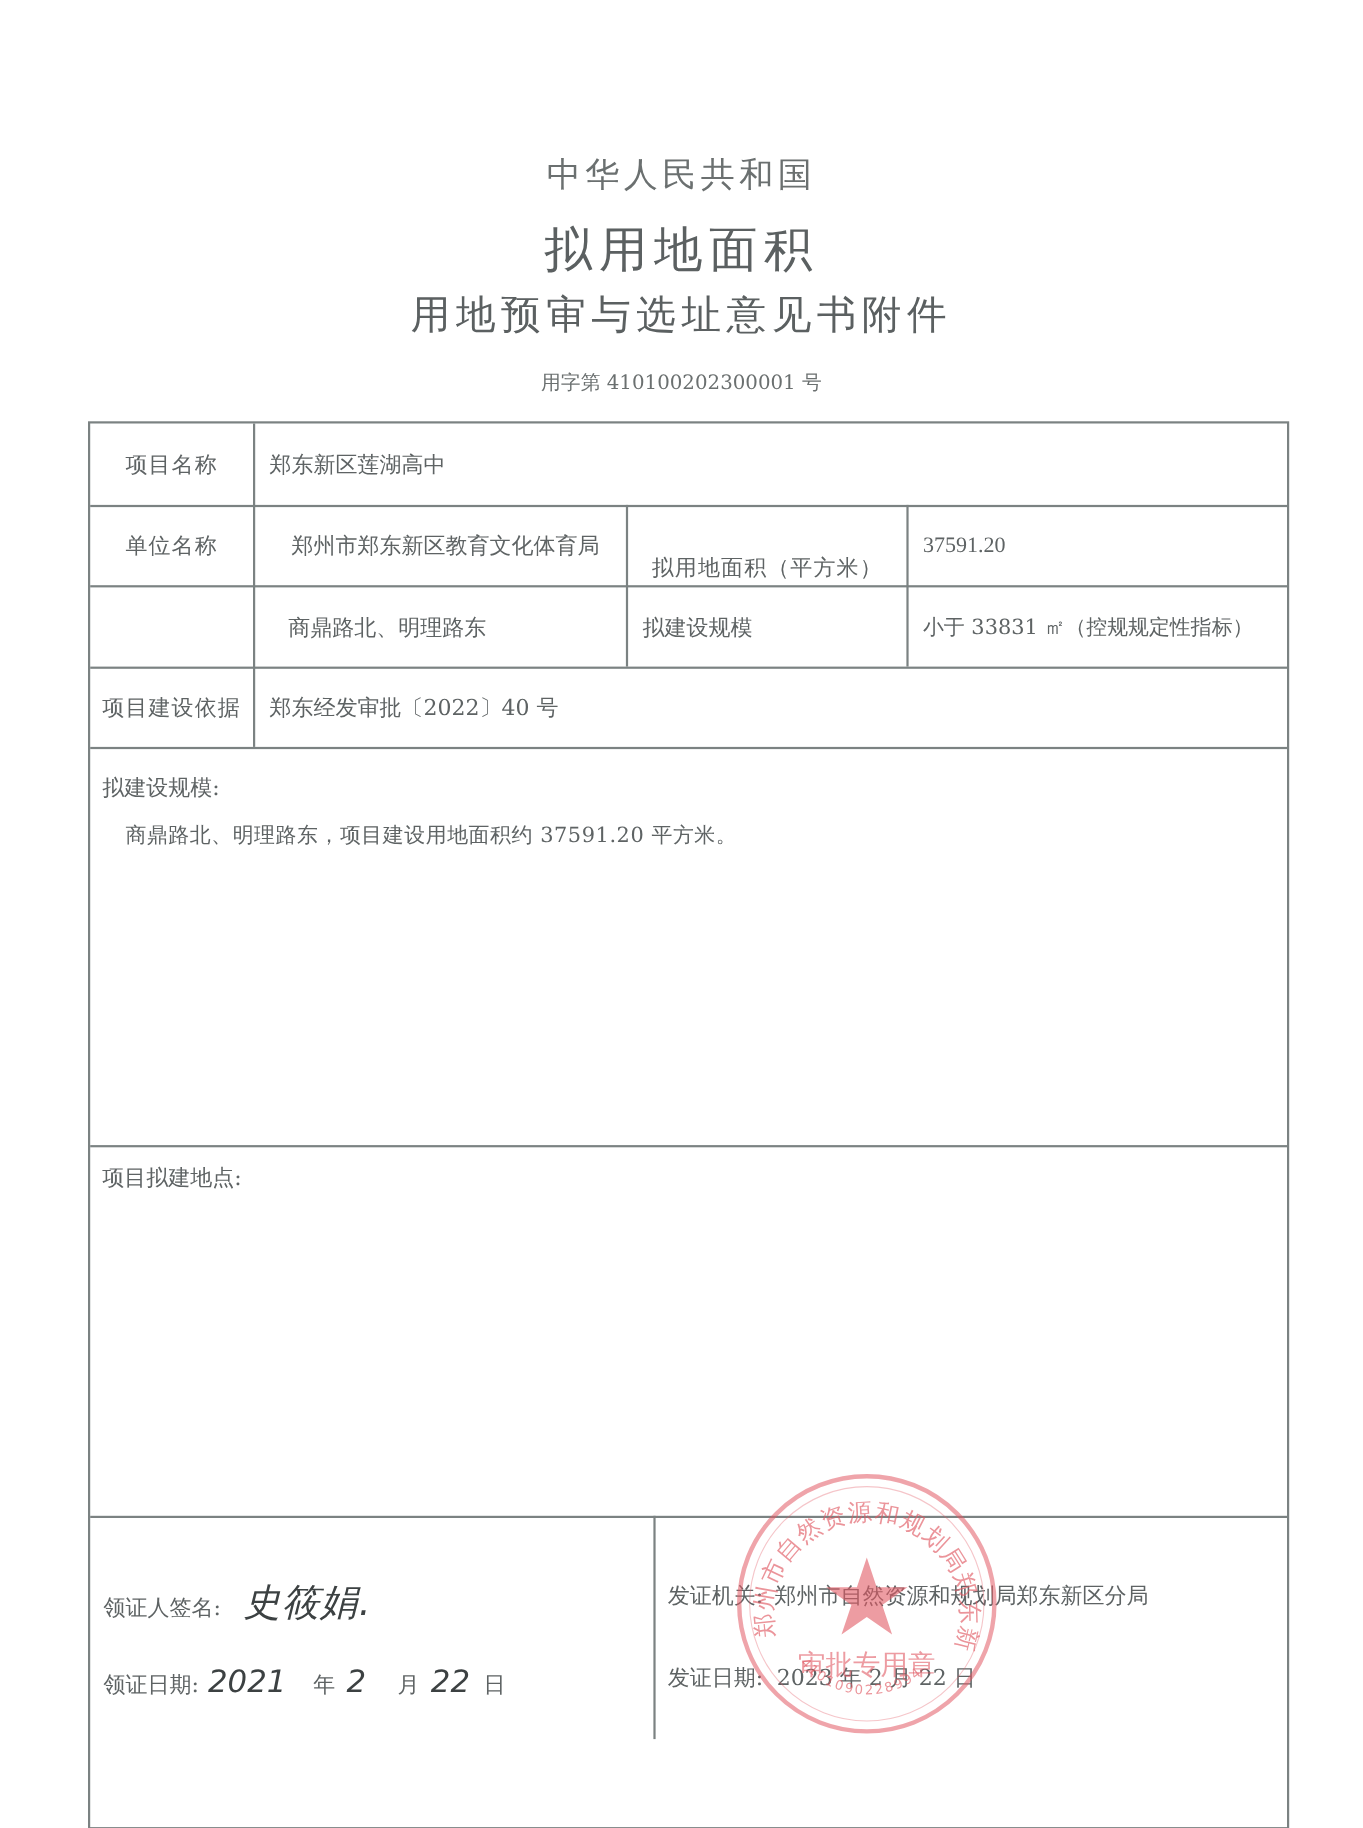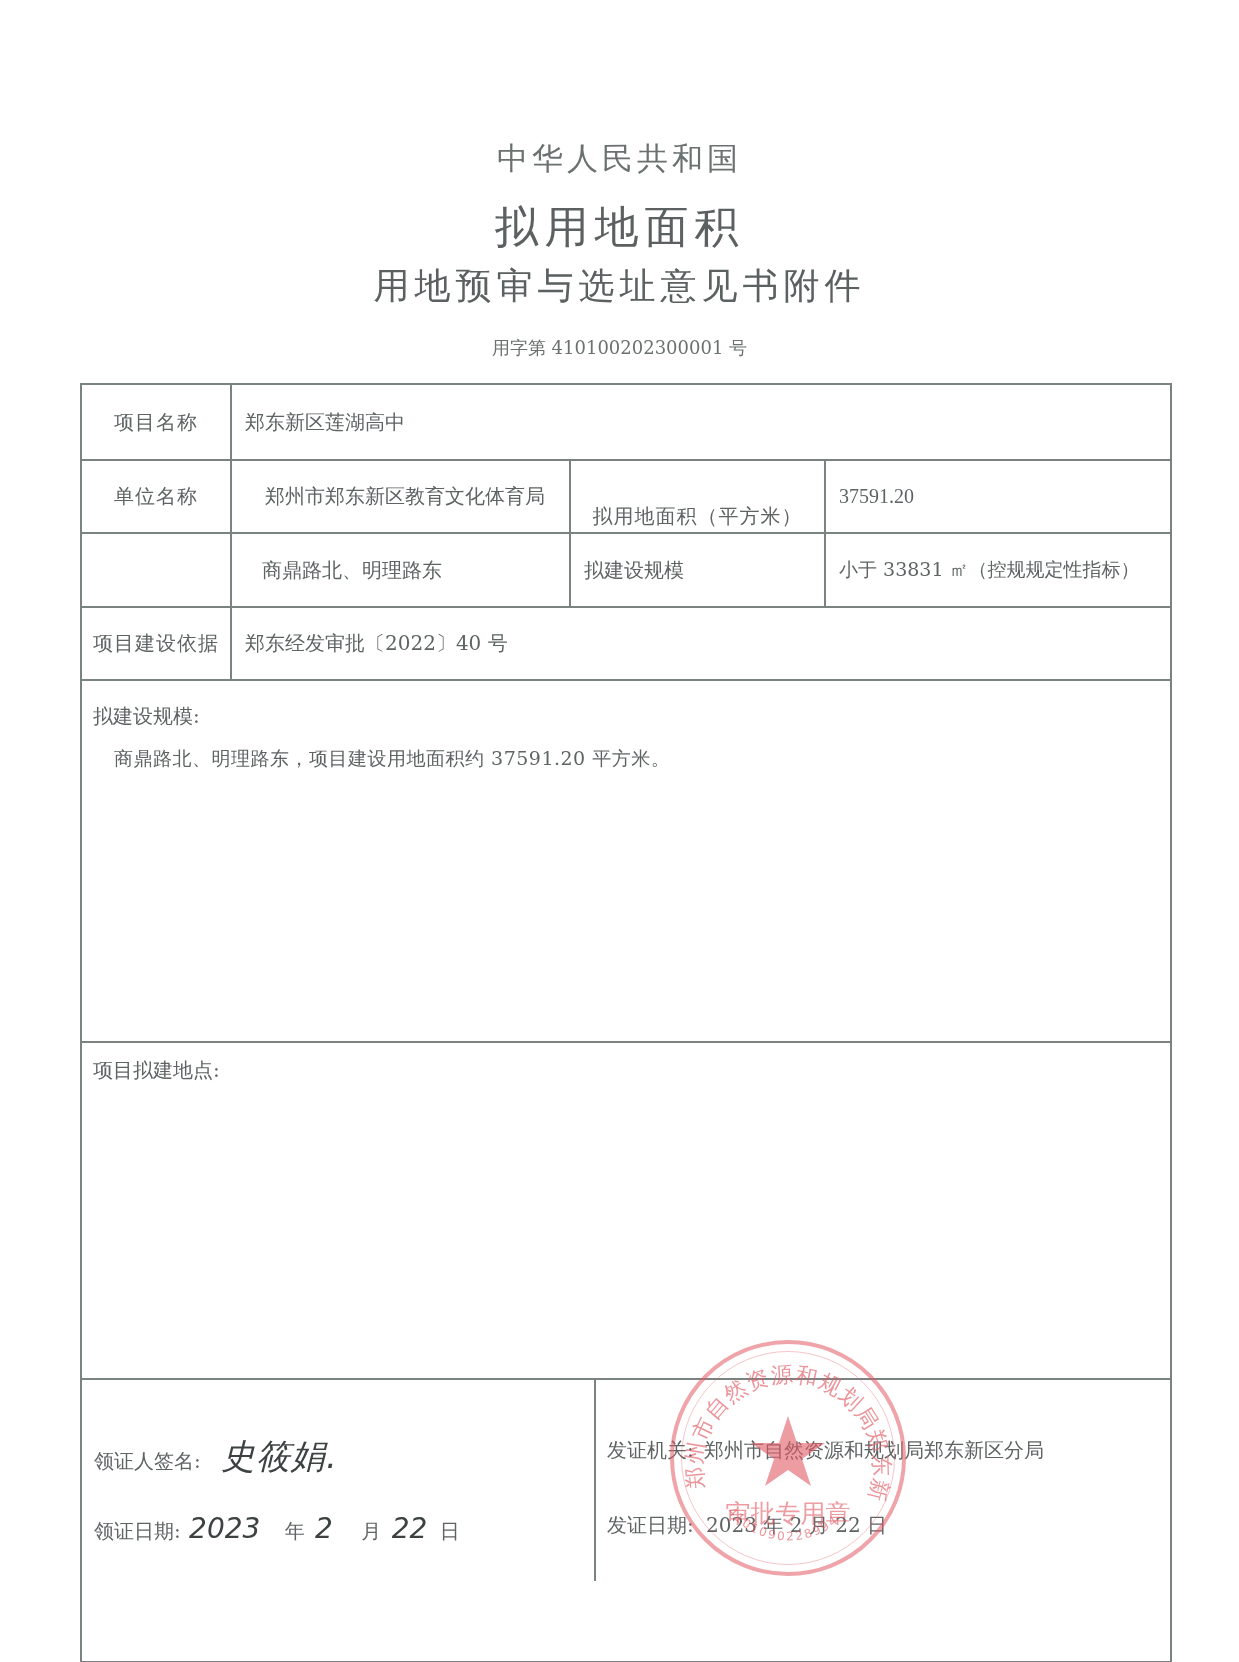--- a/index.html
+++ b/index.html
@@ -74,21 +74,21 @@
 
   <div class="section-label" style="left:11px; top:672px;">项目拟建地点:</div>
   <div class="section-text" style="left:32px; top:712px;"></div>
 
   <div class="sign" style="left:12px; top:1049px;">
     <span>领证人签名:</span>
     <span class="hand hand-sig" style="margin-left:14px;">史筱娟.</span>
   </div>
   <div class="sign" style="left:12px; top:1127px;">
     <span>领证日期:</span>
-    <span class="hand" style="margin-left:2px;">2023</span>
+    <span class="hand" style="margin-left:2px;">2021</span>
     <span style="margin-left:18px;">年</span>
     <span class="hand" style="margin-left:4px;">2</span>
     <span style="margin-left:22px;">月</span>
     <span class="hand" style="margin-left:4px;">22</span>
     <span style="margin-left:6px;">日</span>
   </div>
 
   <div class="sign" style="left:525px; top:1052px;">
     <span>发证机关:</span>
     <span style="margin-left:4px;">郑州市自然资源和规划局郑东新区分局</span>

